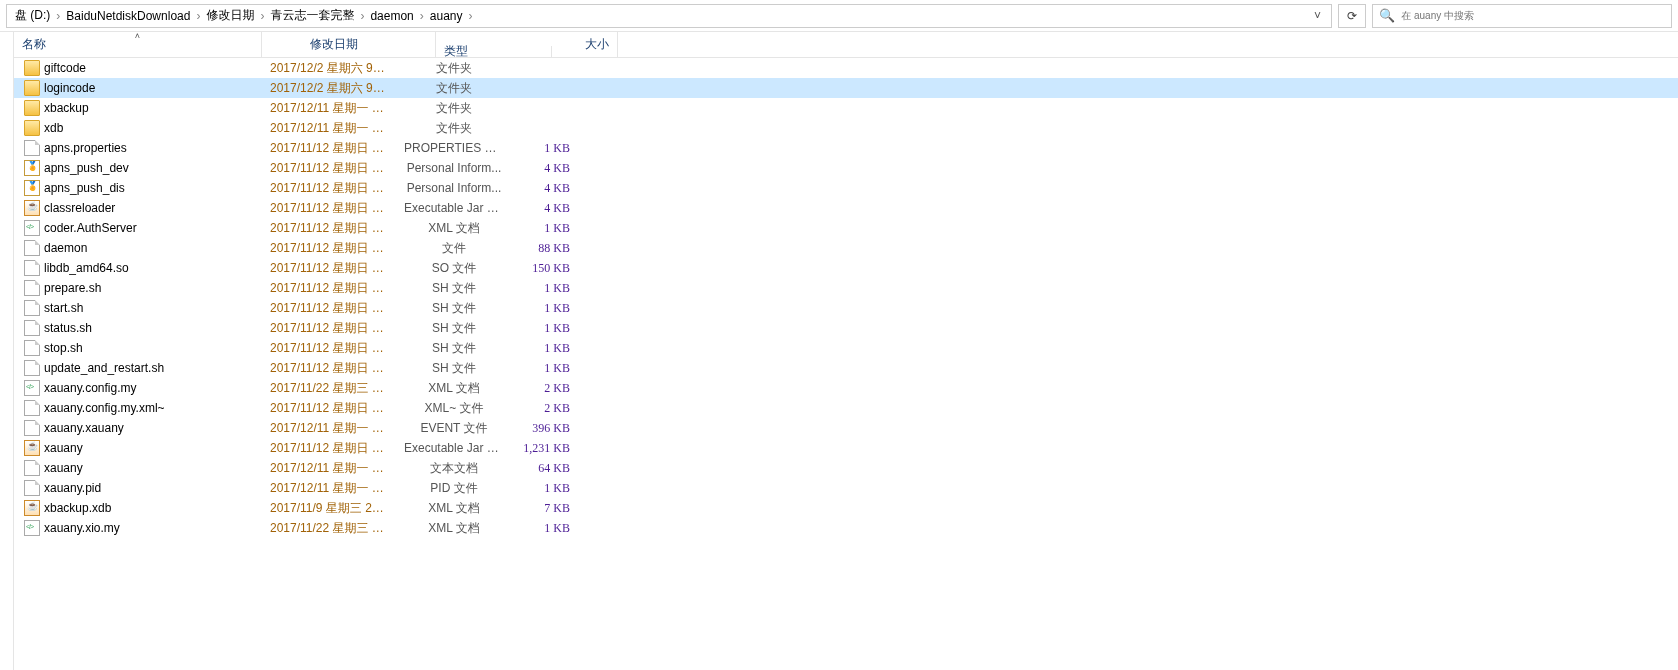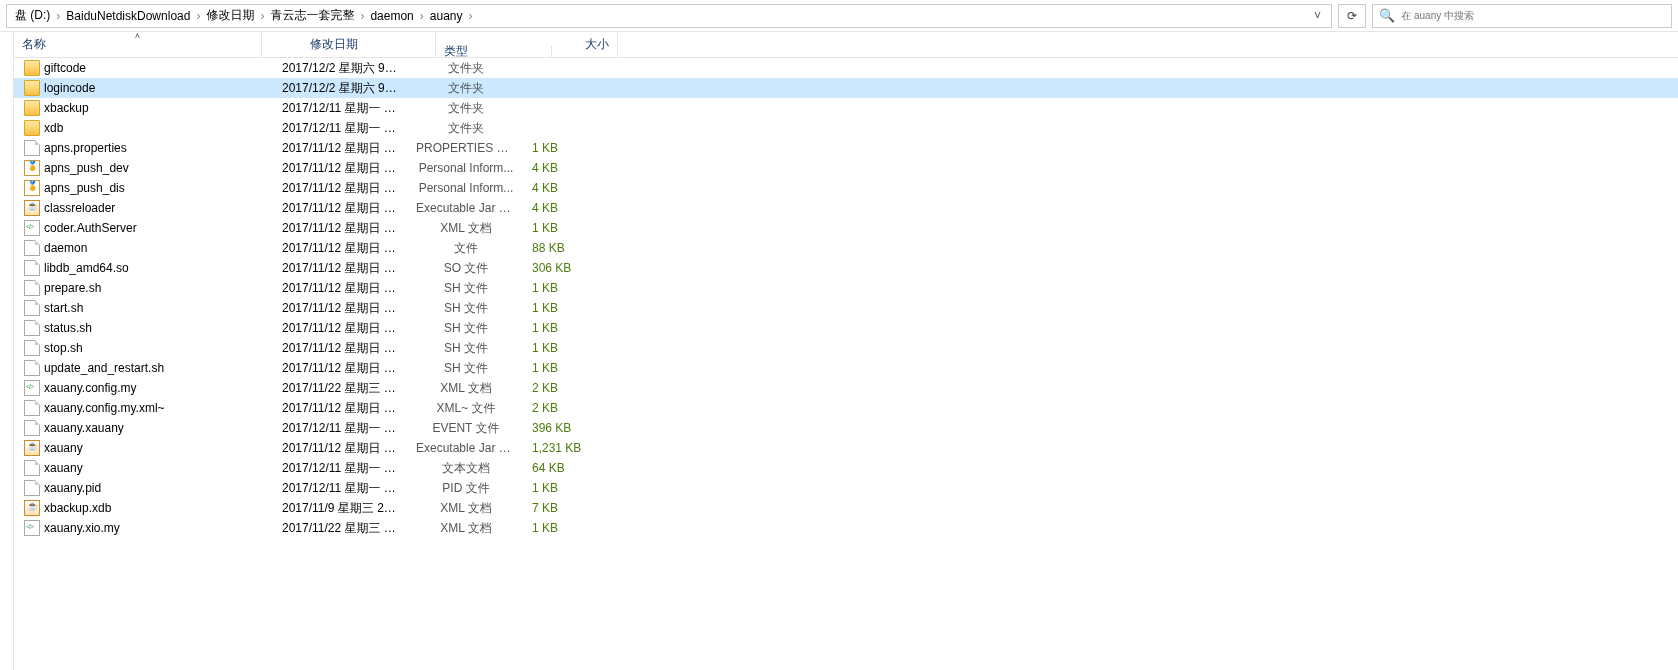--- a/index.html
+++ b/index.html
@@ -118,40 +118,41 @@
   display: flex;
   align-items: center;
   padding-left: 10px;
   gap: 4px;
   white-space: nowrap;
   overflow: hidden;
 }
 .row .c-date {
   width: 134px;
   padding: 0 8px;
-  color: #000000;
+  color: #a16207;
   white-space: nowrap;
   overflow: hidden;
   text-overflow: ellipsis;
-  margin-left: 12px;
 }
 .row .c-type {
   width: 116px;
   padding: 0 8px;
   color: #555;
   white-space: nowrap;
   overflow: hidden;
   text-overflow: ellipsis;
   text-align: center;
 }
 .row .c-size {
   width: 66px;
   padding: 0 8px;
-  color: #4d7c0f;
+  color: #4c1d95;
+  text-align: right;
   white-space: nowrap;
+  font-family: Liberation Serif, serif;
 }
 .file-icon { width: 16px; height: 16px; flex-shrink: 0; display: inline-block; }
 .ico-folder { background: linear-gradient(#ffe9a6, #f5c142); border: 1px solid #d9a52a; border-radius: 1px; }
 .ico-file {
   background: #fff; border: 1px solid #aaa; position: relative;
 }
 .ico-file::after {
   content: ""; position: absolute; top: -1px; right: -1px;
   border-top: 5px solid #fff; border-left: 5px solid #ccc;
 }
@@ -299,21 +300,21 @@
           <div class="c-type">文件</div>
           <div class="c-size">88 KB</div>
         </div>
         <div class="row">
           <div class="c-name">
             <span class="file-icon ico-file"></span>
             <span>libdb_amd64.so</span>
           </div>
           <div class="c-date">2017/11/12 星期日 1...</div>
           <div class="c-type">SO 文件</div>
-          <div class="c-size">306 KB</div>
+          <div class="c-size">150 KB</div>
         </div>
         <div class="row">
           <div class="c-name">
             <span class="file-icon ico-file"></span>
             <span>prepare.sh</span>
           </div>
           <div class="c-date">2017/11/12 星期日 1...</div>
           <div class="c-type">SH 文件</div>
           <div class="c-size">1 KB</div>
         </div>

